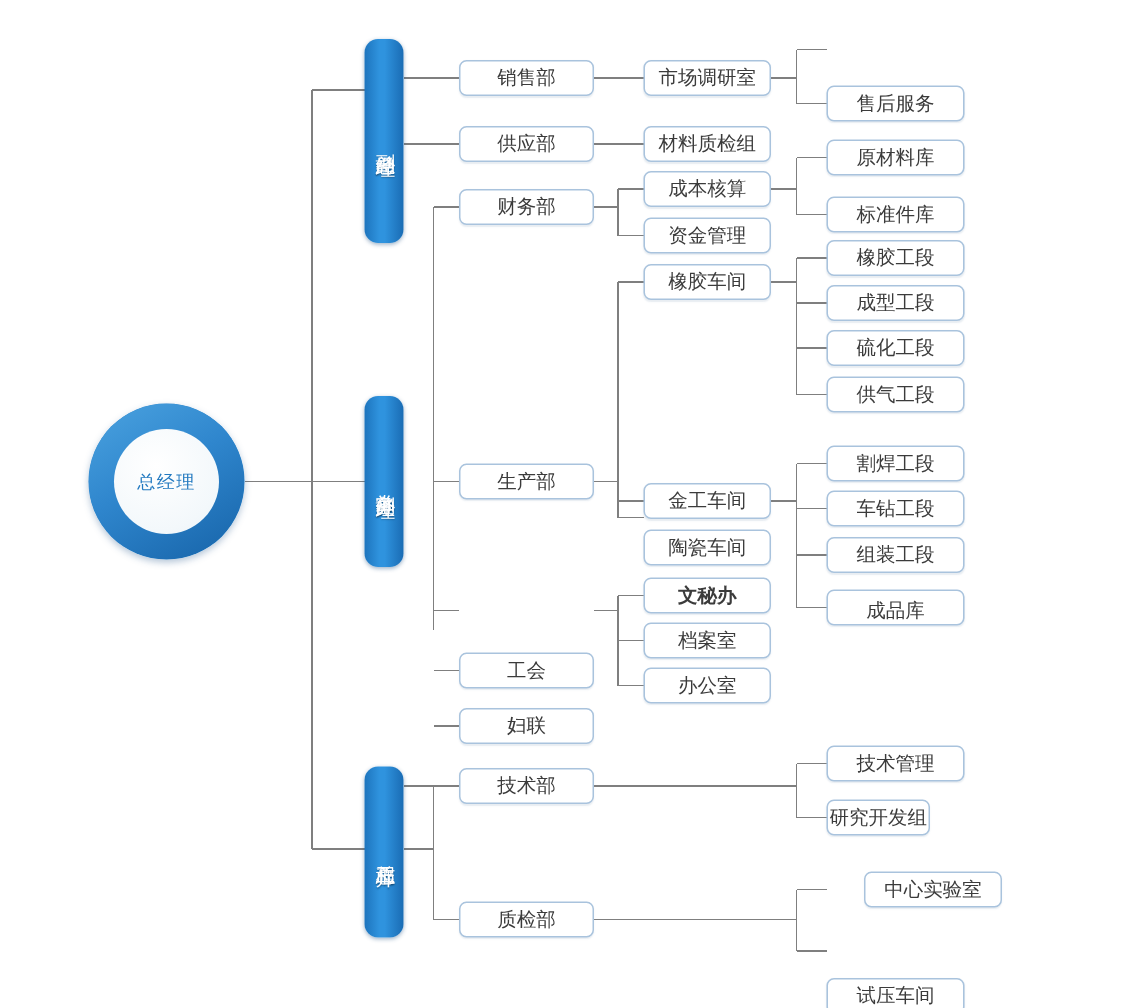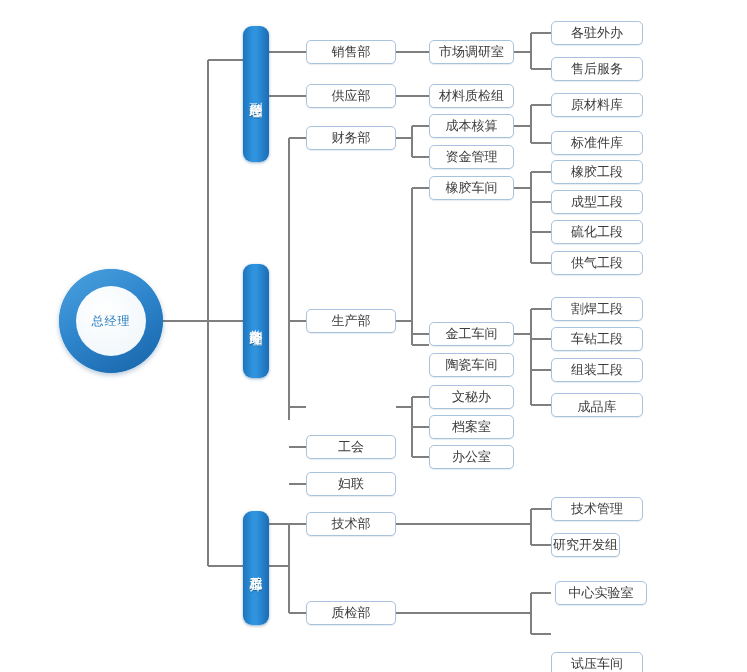--- a/index.html
+++ b/index.html
@@ -231,33 +231,30 @@
   </div>
   <div class="box" style="left:429px;top:176px;width:85px;">
     <span>橡胶车间</span>
   </div>
   <div class="box" style="left:429px;top:322px;width:85px;">
     <span>金工车间</span>
   </div>
   <div class="box" style="left:429px;top:353px;width:85px;">
     <span>陶瓷车间</span>
   </div>
-  <div class="box" style="left:429px;top:385px;width:85px;">
+  <div class="box" style="left:429px;top:385px;width:85px;font-weight:bold;">
     <span>文秘办</span>
   </div>
   <div class="box" style="left:429px;top:415px;width:85px;">
     <span>档案室</span>
   </div>
   <div class="box" style="left:429px;top:445px;width:85px;">
     <span>办公室</span>
   </div>
 
-  <div class="box" style="left:551px;top:21px;width:92px;">
-    <span>各驻外办</span>
-  </div>
   <div class="box" style="left:551px;top:57px;width:92px;">
     <span>售后服务</span>
   </div>
   <div class="box" style="left:551px;top:93px;width:92px;">
     <span>原材料库</span>
   </div>
   <div class="box" style="left:551px;top:131px;width:92px;">
     <span>标准件库</span>
   </div>
   <div class="box" style="left:551px;top:160px;width:92px;">
@@ -283,20 +280,20 @@
   </div>
   <div class="box" style="left:551px;top:393px;width:92px;align-items:flex-end;">
     <span>成品库</span>
   </div>
   <div class="box" style="left:551px;top:497px;width:92px;">
     <span>技术管理</span>
   </div>
   <div class="box" style="left:551px;top:533px;width:69px;">
     <span>研究开发组</span>
   </div>
-  <div class="box" style="left:555px;top:581px;width:92px;">
+  <div class="box" style="left:576px;top:581px;width:92px;">
     <span>中心实验室</span>
   </div>
   <div class="box" style="left:551px;top:622px;width:92px;margin-top:30px;">
     <span>试压车间</span>
   </div>
 
 </div>
 
 </body></html>

